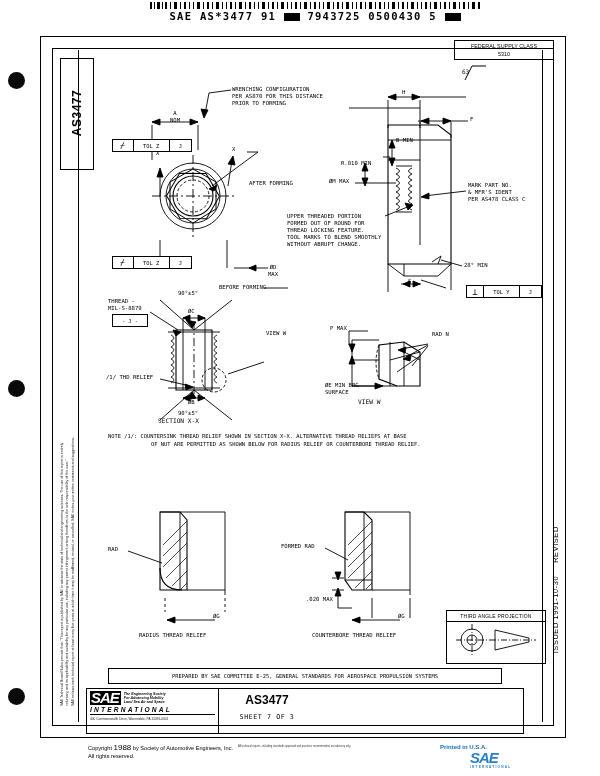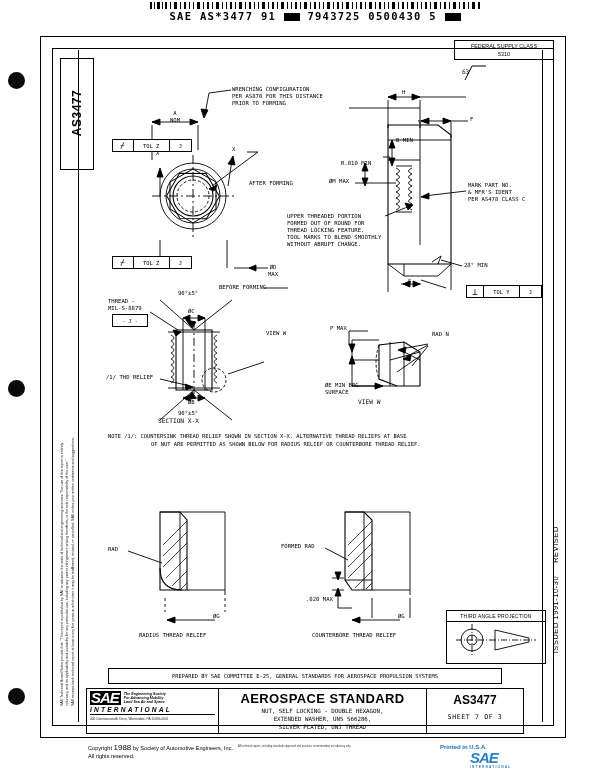--- a/index.html
+++ b/index.html
@@ -574,26 +574,20 @@
     <div class="tb-logo">
       <div class="sae-mark">
         <span class="sae-word">SAE</span>
         <span class="sae-tag" style="white-space:pre-line">The Engineering Society
 For Advancing Mobility
 Land Sea Air and Space</span>
       </div>
       <div class="sae-intl">INTERNATIONAL</div>
       <div class="sae-addr">400 Commonwealth Drive, Warrendale, PA 15096-0001</div>
     </div>
-    <div class="tb-mid">
-      <div class="as-title">AEROSPACE STANDARD</div>
-      <div class="as-sub" style="white-space:pre-line">NUT, SELF LOCKING - DOUBLE HEXAGON,
-EXTENDED WASHER, UNS S66286,
-SILVER PLATED, UNJ THREAD</div>
-    </div>
     <div class="tb-right">
       <div class="as-num">AS3477</div>
       <div class="as-sheet">SHEET 7 OF 3</div>
     </div>
   </div>
 
   <div class="copy">
     <div><span>Copyright</span> <span class="yr">1988</span> <span>by Society of Automotive Engineers, Inc.</span></div>
     <div>All rights reserved.</div>
   </div>

